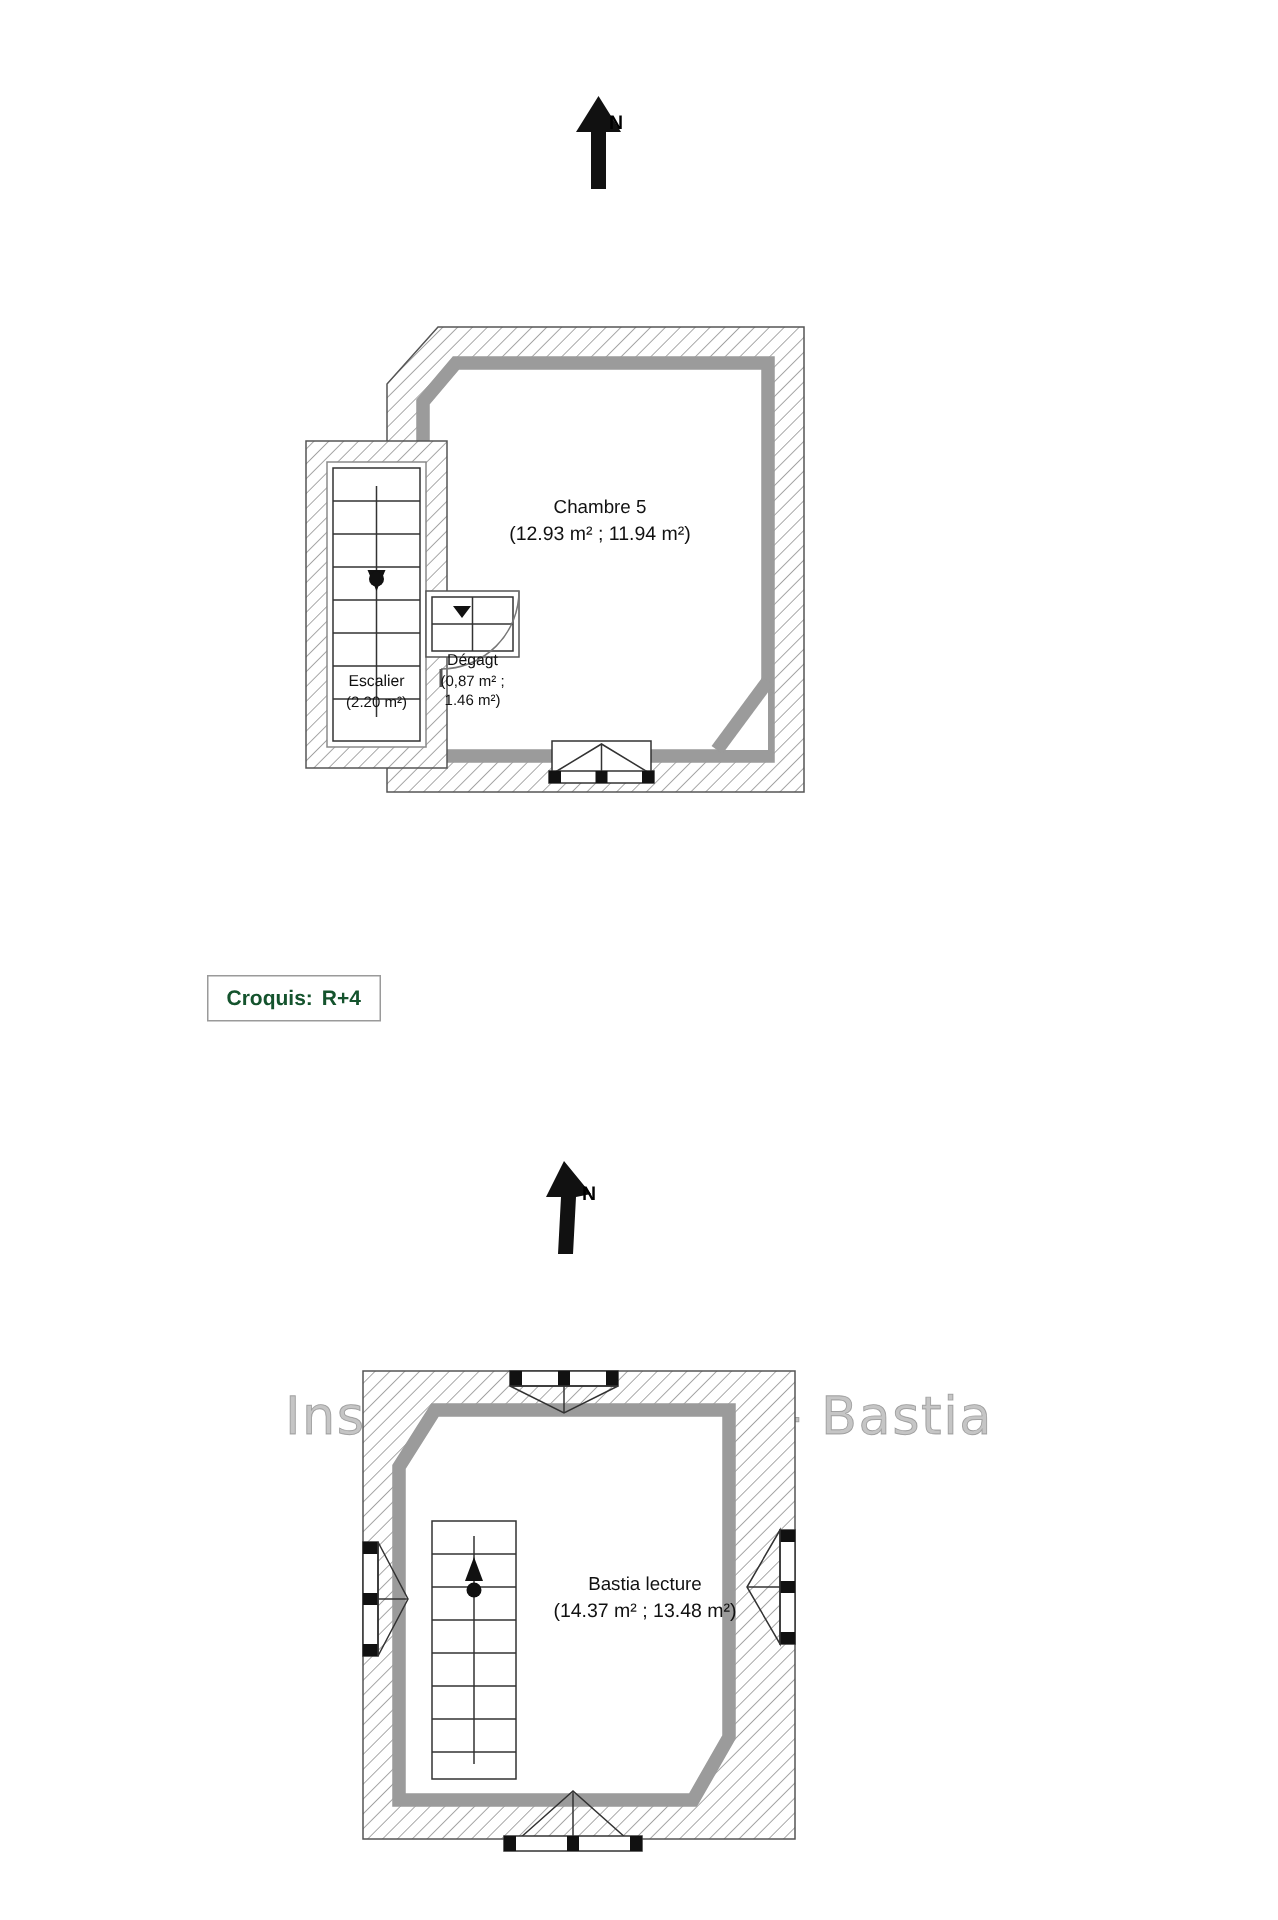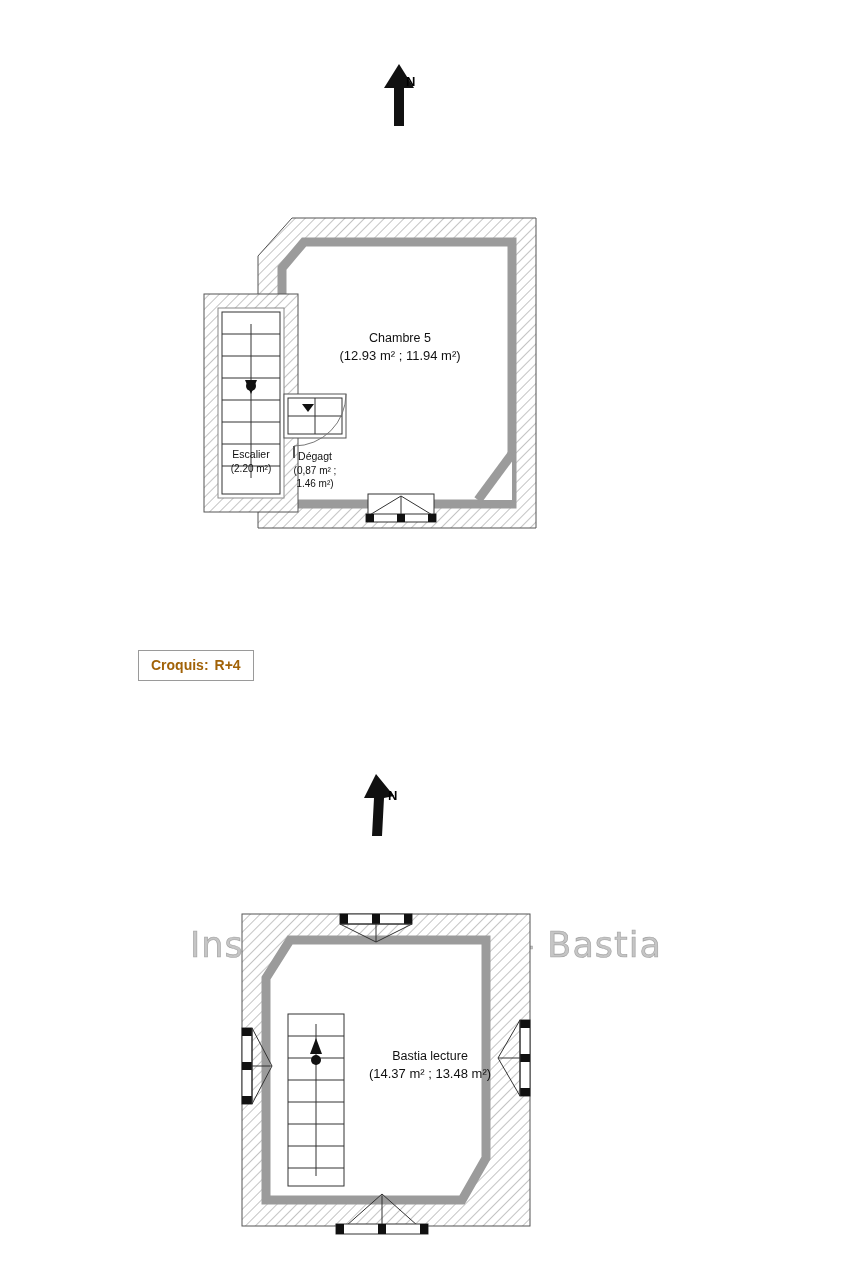--- a/index.html
+++ b/index.html
@@ -61,21 +61,21 @@
   }
   .room-label.small .sub { font-size: 10px; }
 
   
   .croquis {
     position: absolute;
     border: 1px solid #9a9a9a;
     background: #fff;
     padding: 6px 12px 7px 12px;
     font-size: 14px;
-    color: #a16207;
+    color: #14532d;
   }
   .croquis .lbl { font-weight: bold; }
   .croquis .val { font-weight: bold; margin-left: 6px; }
 
   
   .watermark {
     position: absolute;
     left: 0;
     width: 852px;
     text-align: center;
@@ -190,21 +190,21 @@
     <div class="room-label" style="left:104px; top:122px; width:200px;">
       <div>Chambre 5</div>
       <div class="sub">(12.93 m² ; 11.94 m²)</div>
     </div>
 
     <div class="room-label small" style="left:5px; top:240px; width:100px;">
       <div>Escalier</div>
       <div class="sub">(2.20 m²)</div>
     </div>
 
-    <div class="room-label small" style="left:78px; top:226px; width:82px;margin-top:16px;">
+    <div class="room-label small" style="left:78px; top:226px; width:82px;">
       <div>Dégagt</div>
       <div class="sub">(0,87 m² ;</div>
       <div class="sub">1.46 m²)</div>
     </div>
   </div>
 
   <div class="croquis" style="left:138px; top:650px;">
     <span class="lbl">Croquis:</span><span class="val">R+4</span>
   </div>
 

